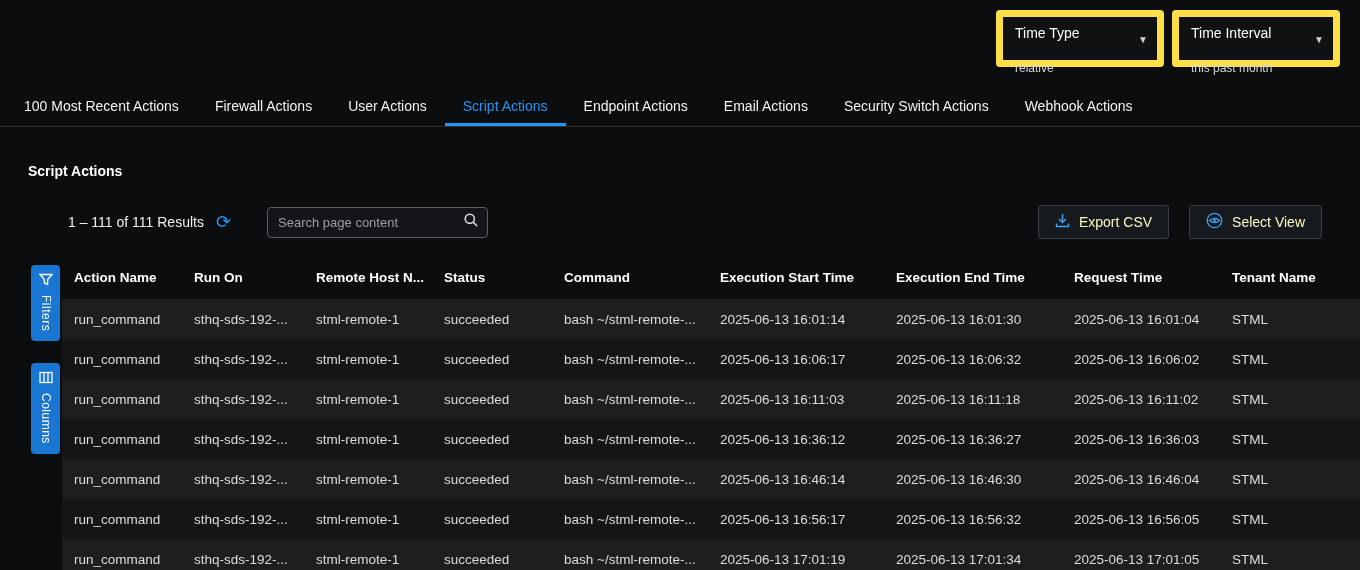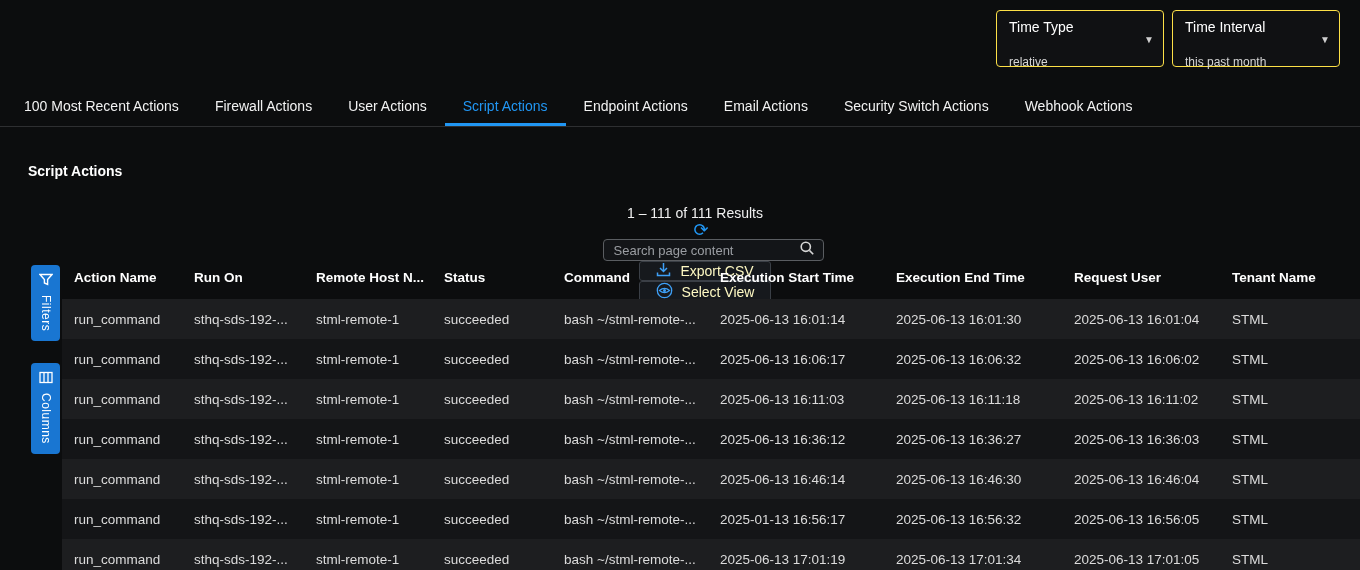--- a/index.html
+++ b/index.html
@@ -15,21 +15,21 @@
   .topbar {
     height: 88px;
     display: flex;
     justify-content: flex-end;
     align-items: flex-start;
     padding: 10px 20px 0 0;
     gap: 8px;
   }
   .dropdown {
     width: 168px; height: 57px;
-    border: 1px solid #fde047;
+    border: 7px solid #fde047;
     border-radius: 4px;
     background: #101113;
     position: relative;
     padding: 8px 24px 8px 12px;
     cursor: pointer;
   }
   .dd-label { font-size: 14px; color: #ffffff; }
   .dd-value { font-size: 12px; color: #d6d6d6; margin-top: 20px; }
   .dd-caret {
     position: absolute; right: 9px; top: 50%;
@@ -66,21 +66,20 @@
     font-weight: bold;
     color: #ffffff;
   }
 
   
   .toolbar {
     display: flex;
     align-items: center;
     margin: 26px 38px 0 68px;
     height: 34px;
-    flex-direction: column;
   }
   .results { font-size: 14px; color: #f0f0f0; white-space: nowrap; }
   .refresh-btn {
     margin-left: 12px;
     color: #2196f3;
     font-size: 18px;
     line-height: 18px;
     cursor: pointer;
     background: none; border: none;
     font-family: inherit;
@@ -288,21 +287,21 @@
     </colgroup>
     <thead>
       <tr>
           <th>Action Name</th>
           <th>Run On</th>
           <th>Remote Host N...</th>
           <th>Status</th>
           <th>Command</th>
           <th>Execution Start Time</th>
           <th>Execution End Time</th>
-          <th>Request User</th>
+          <th>Request Time</th>
           <th>Tenant Name</th>
         </tr>
     </thead>
     <tbody>
         <tr>
           <td>run_command</td>
           <td>sthq-sds-192-...</td>
           <td>stml-remote-1</td>
           <td>succeeded</td>
           <td>bash ~/stml-remote-...</td>
@@ -354,21 +353,21 @@
           <td>2025-06-13 16:46:30</td>
           <td>2025-06-13 16:46:04</td>
           <td>STML</td>
         </tr>
         <tr>
           <td>run_command</td>
           <td>sthq-sds-192-...</td>
           <td>stml-remote-1</td>
           <td>succeeded</td>
           <td>bash ~/stml-remote-...</td>
-          <td>2025-01-13 16:56:17</td>
+          <td>2025-06-13 16:56:17</td>
           <td>2025-06-13 16:56:32</td>
           <td>2025-06-13 16:56:05</td>
           <td>STML</td>
         </tr>
         <tr>
           <td>run_command</td>
           <td>sthq-sds-192-...</td>
           <td>stml-remote-1</td>
           <td>succeeded</td>
           <td>bash ~/stml-remote-...</td>

